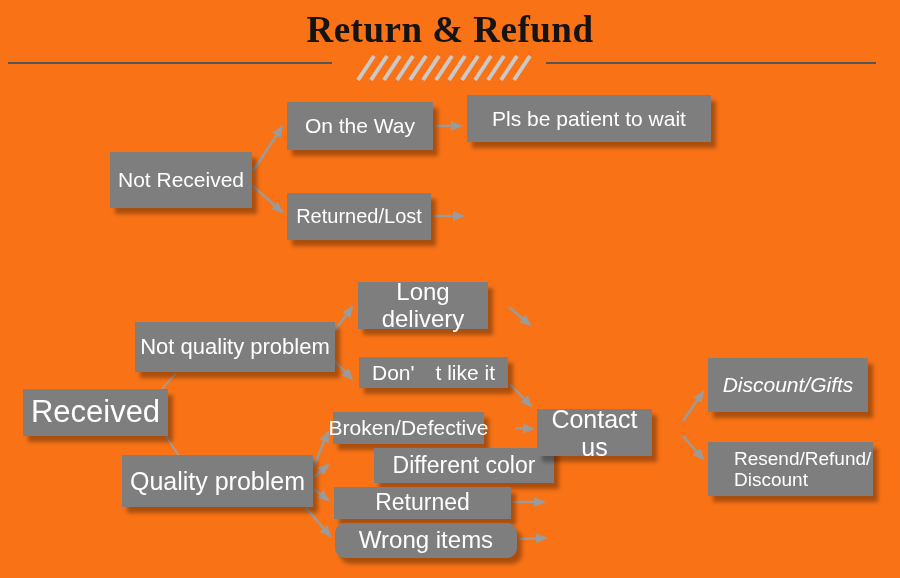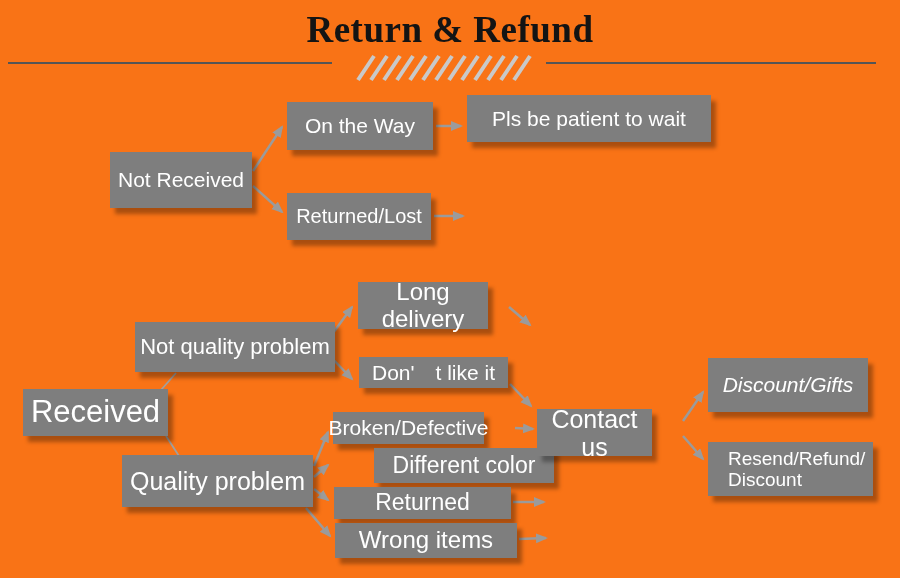--- a/index.html
+++ b/index.html
@@ -39,25 +39,25 @@
   #n-returned-lost{left:287px;top:193px;width:144px;height:47px;font-size:20px;}
   #n-resend-refund{left:469px;top:192px;width:248px;height:49px;font-size:25px;letter-spacing:1px;}
   
   #n-received{left:23px;top:389px;width:145px;height:47px;font-size:31px;}
   #n-not-quality{left:123px;top:322px;width:200px;height:50px;font-size:22px;margin-left:12px;}
   #n-long-delivery{left:358px;top:282px;width:130px;height:47px;font-size:24px;}
   #n-dont-like{left:359px;top:357px;width:149px;height:31px;font-size:21px;}
   #n-broken{left:333px;top:412px;width:151px;height:32px;font-size:21px;}
   #n-different{left:334px;top:448px;width:180px;height:35px;font-size:23px;margin-left:40px;}
   #n-shortage{left:334px;top:487px;width:177px;height:32px;font-size:23px;}
-  #n-wrong{left:335px;top:523px;width:182px;height:35px;font-size:24px;}
+  #n-wrong{left:335px;top:523px;width:182px;height:35px;font-size:24px;border-radius:10px;}
   #n-contact{left:537px;top:409px;width:115px;height:47px;font-size:25px;}
   #n-discount-gifts{left:708px;top:358px;width:160px;height:54px;font-size:21px;font-style:italic;}
   #n-resend-rd{left:708px;top:442px;width:165px;height:54px;font-size:19px;
-               justify-content:flex-start;text-align:left;padding-left:20px;}
+               justify-content:flex-start;text-align:left;padding-left:26px;}
   #connectors{position:absolute;left:0;top:0;pointer-events:none;}
 </style>
 </head>
 <body>
 
 <div id="canvas">
 
   <div id="title">Return &amp; Refund</div>
   <div id="hline-left" class="hline"></div>
   <div id="hline-right" class="hline"></div>

